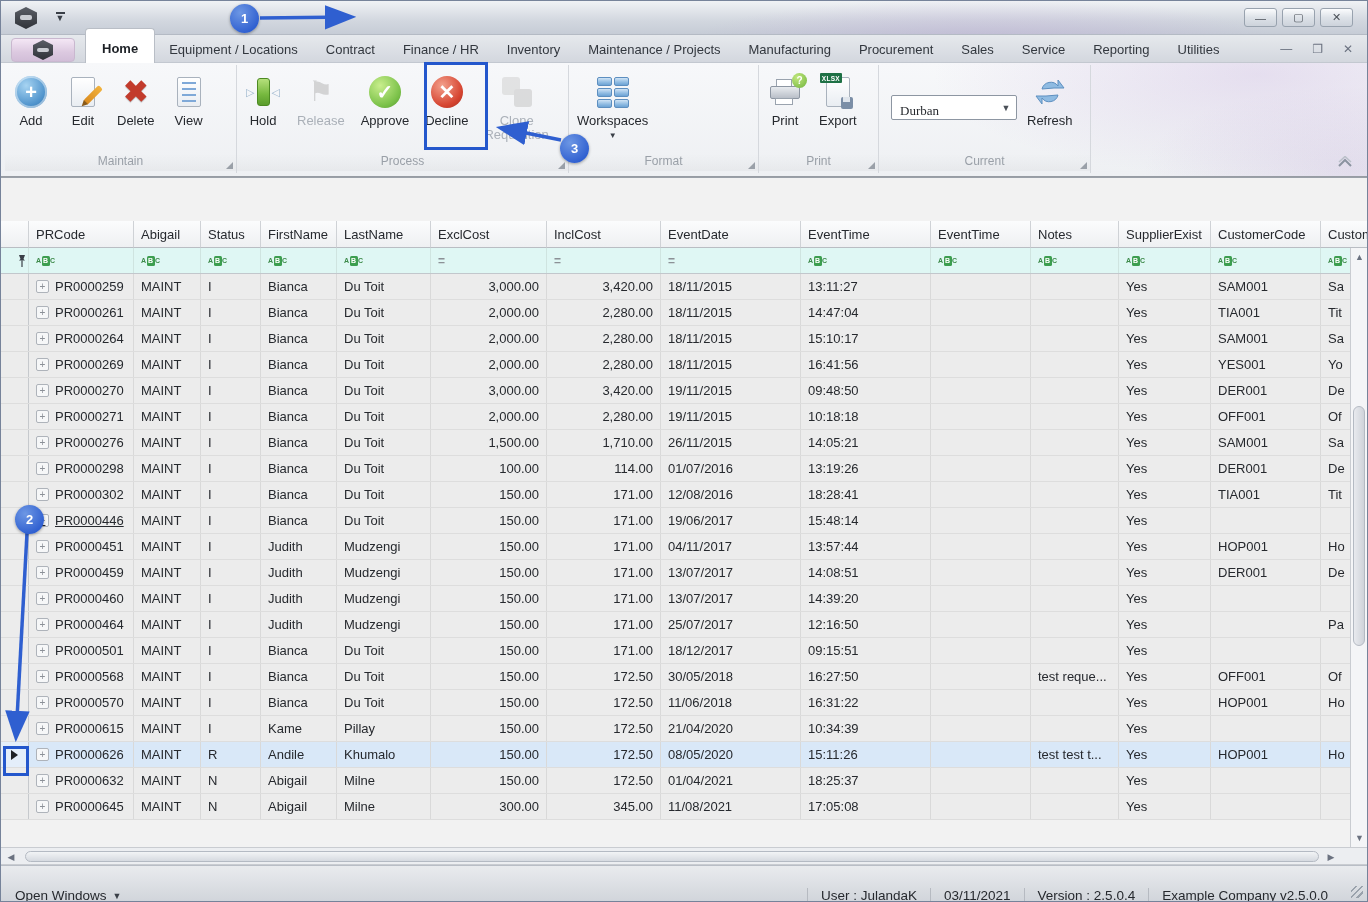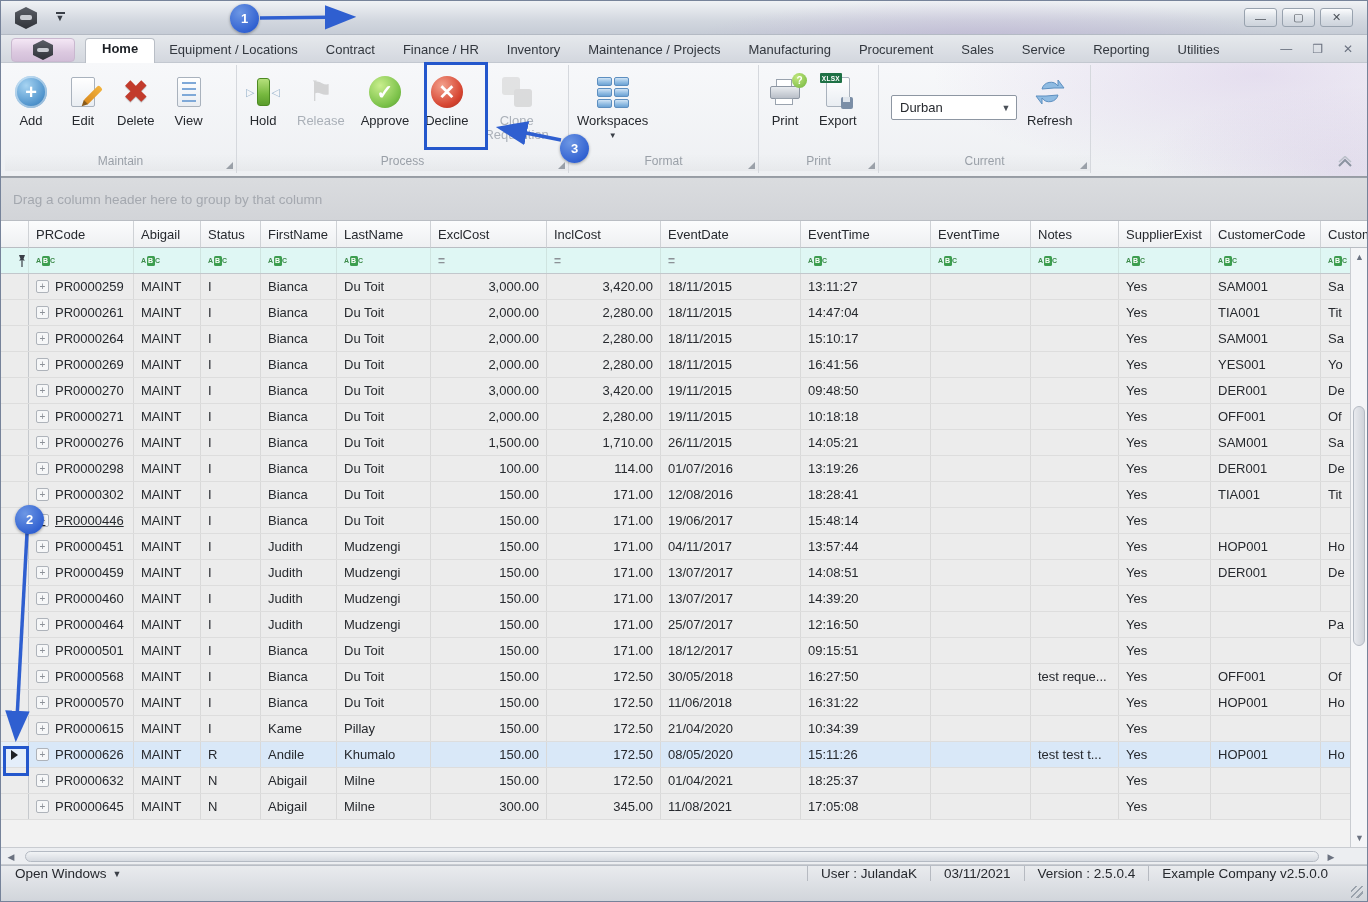--- a/index.html
+++ b/index.html
@@ -30,21 +30,21 @@
   
   .tabstrip { position:absolute; left:0; top:34px; width:100%; height:28px;
     background:linear-gradient(#e6e9ed,#d3d7de); border-bottom:1px solid #c3c8d0; }
   .app-button { position:absolute; left:10px; top:3px; width:64px; height:24px; border-radius:4px;
     border:1px solid #c9b8cf; background:linear-gradient(#f4e7f5,#dcc9e0 60%,#d2bed8);
     display:flex; align-items:center; justify-content:center; cursor:pointer; }
   .app-button .hexagon { width:20px; height:20px; }
   .tabs { position:absolute; left:84px; top:0; height:28px; display:flex; align-items:flex-end; }
   .tab { padding:5px 14px 6px; font-size:13px; color:#32373e; cursor:pointer; white-space:nowrap; }
   .tab.active { background:#fff; border:1px solid #b9bec6; border-bottom:none;
-    border-radius:4px 4px 0 0; font-weight:bold; color:#1d2126; padding:2px 16px 7px; }
+    border-radius:4px 4px 0 0; font-weight:bold; color:#1d2126; padding:12px 16px 7px; }
   .mdi-btns { position:absolute; right:14px; top:6px; display:flex; gap:20px; color:#6b7280;
     font-size:12px; }
   .mdi-btn { cursor:pointer; line-height:16px; }
 
   
   .ribbon { position:absolute; left:0; top:62px; width:100%; height:114px;
     background: radial-gradient(ellipse 500px 160px at 92% 10%, rgba(190,165,215,.30), rgba(190,165,215,0) 65%),
                 radial-gradient(ellipse 300px 120px at 99% 95%, rgba(190,165,215,.25), rgba(190,165,215,0) 70%),
                 linear-gradient(#f7f8fa,#eef0f3);
     border-bottom:1px solid #979ca3; }
@@ -101,21 +101,21 @@
   .printer .out { position:absolute; left:5px; bottom:0; width:18px; height:7px; background:#fff; border:1px solid #9aa3ae; }
   .badge-q { position:absolute; right:-7px; top:-6px; width:15px; height:15px; border-radius:50%;
     background:radial-gradient(circle at 35% 30%, #c2e87e, #6fb33c); color:#fff; font-size:10px; font-weight:bold;
     display:flex; align-items:center; justify-content:center; }
   .xlsx-tag { position:absolute; left:-7px; top:-5px; background:#1e7145; color:#fff; font-size:6.5px;
     font-weight:bold; padding:1.5px 2px; border-radius:1px; letter-spacing:.3px; }
   .disk { position:absolute; right:-4px; bottom:-3px; width:12px; height:12px; background:#7b8ea6;
     border-radius:2px; }
   .disk::after { content:""; position:absolute; left:2.5px; top:0; width:7px; height:5px; background:#dfe5ec; }
   .combo { position:absolute; width:126px; height:25px; border:1px solid #8d96a2; background:#fff;
-    border-radius:2px; font-size:13px; color:#26292e; display:flex; align-items:center; cursor:pointer; }
+    border-radius:2px; font-size:13px; color:#26292e; display:flex; align-items:flex-end; cursor:pointer;font-family:Liberation Serif, serif; }
   .combo .val { flex:1; padding-left:8px; }
   .combo .drop { width:20px; height:100%; display:flex; align-items:center; justify-content:center;
     color:#4a5058; font-size:9px; }
   .collapse-chevron { position:absolute; right:14px; bottom:8px; color:#8b93a0; cursor:pointer; }
 
   
   .grid { position:absolute; left:0; top:176px; width:100%; height:670px; background:#f2f2f2;
     border-top:1px solid #9aa0a8; overflow:hidden; }
   .group-panel { position:absolute; left:0; top:0; width:100%; height:43px;
     background:linear-gradient(#dadcdf,#d2d4d8); border-bottom:1px solid #b9bdc3;
@@ -156,21 +156,21 @@
   .sarrow { position:absolute; color:#6b7280; font-size:9px; width:17px; text-align:center; cursor:pointer; }
   .hscrollbar { position:absolute; left:0; top:846px; width:100%; height:18px; background:#eceef1;
     border-top:1px solid #c9ccd1; border-bottom:1px solid #c9ccd1; }
   .hthumb { position:absolute; left:24px; top:3px; width:1294px; height:11px; border-radius:6px;
     background:linear-gradient(#f2f4f6,#d6dae0); border:1px solid #b4bac3; cursor:grab; }
   .hscrollbar .sarrow { width:16px; top:4px; }
 
   
   .statusbar { position:absolute; left:0; top:864px; width:100%; height:38px;
     background:linear-gradient(#e9ebee,#d0d4da); border-top:1px solid #b9bec6;
-    display:flex; align-items:flex-start; font-size:13.5px; color:#26292e; }
+    display:flex; align-items:flex-end; font-size:13.5px; color:#26292e; }
   .open-windows { margin-left:14px; display:flex; align-items:center; gap:6px; cursor:pointer; }
   .open-windows .car { font-size:9px; color:#3a3f47; }
   .status-right { position:absolute; right:26px; display:flex; align-items:center; }
   .sitem { padding:0 13px; border-left:1px solid #b6bac1; white-space:nowrap; }
   .grip { position:absolute; right:4px; bottom:5px; width:12px; height:12px;
     background:repeating-linear-gradient(135deg, transparent 0 3px, #9aa2ac 3px 4.5px); cursor:nwse-resize; }
 
   
   .overlay { position:absolute; left:0; top:0; pointer-events:none; z-index:50; }
   .callout { position:absolute; width:29px; height:29px; border-radius:50%; z-index:51;
@@ -368,21 +368,20 @@
         <div class="combo" style="left: 12px; top: 30px;">
           <span class="val">Durban</span>
           <span class="drop">▼</span>
         </div>
         <div class="rgroup-label">Current</div>
         <div class="dlg-launcher"></div>
       </div>
     </div>
 
   <div class="grid">
-    <div class="group-panel">Drag a column header here to group by that column</div>
     <div class="hdr-row" id="hdrRow">
         <div class="hcell ind-col"></div>
         <div class="hcell" style="width: 105px;">PRCode</div>
         <div class="hcell" style="width: 67px;">Abigail</div>
         <div class="hcell" style="width: 60px;">Status</div>
         <div class="hcell" style="width: 76px;">FirstName</div>
         <div class="hcell" style="width: 94px;">LastName</div>
         <div class="hcell" style="width: 116px;">ExclCost</div>
         <div class="hcell" style="width: 114px;">InclCost</div>
         <div class="hcell" style="width: 140px;">EventDate</div>

